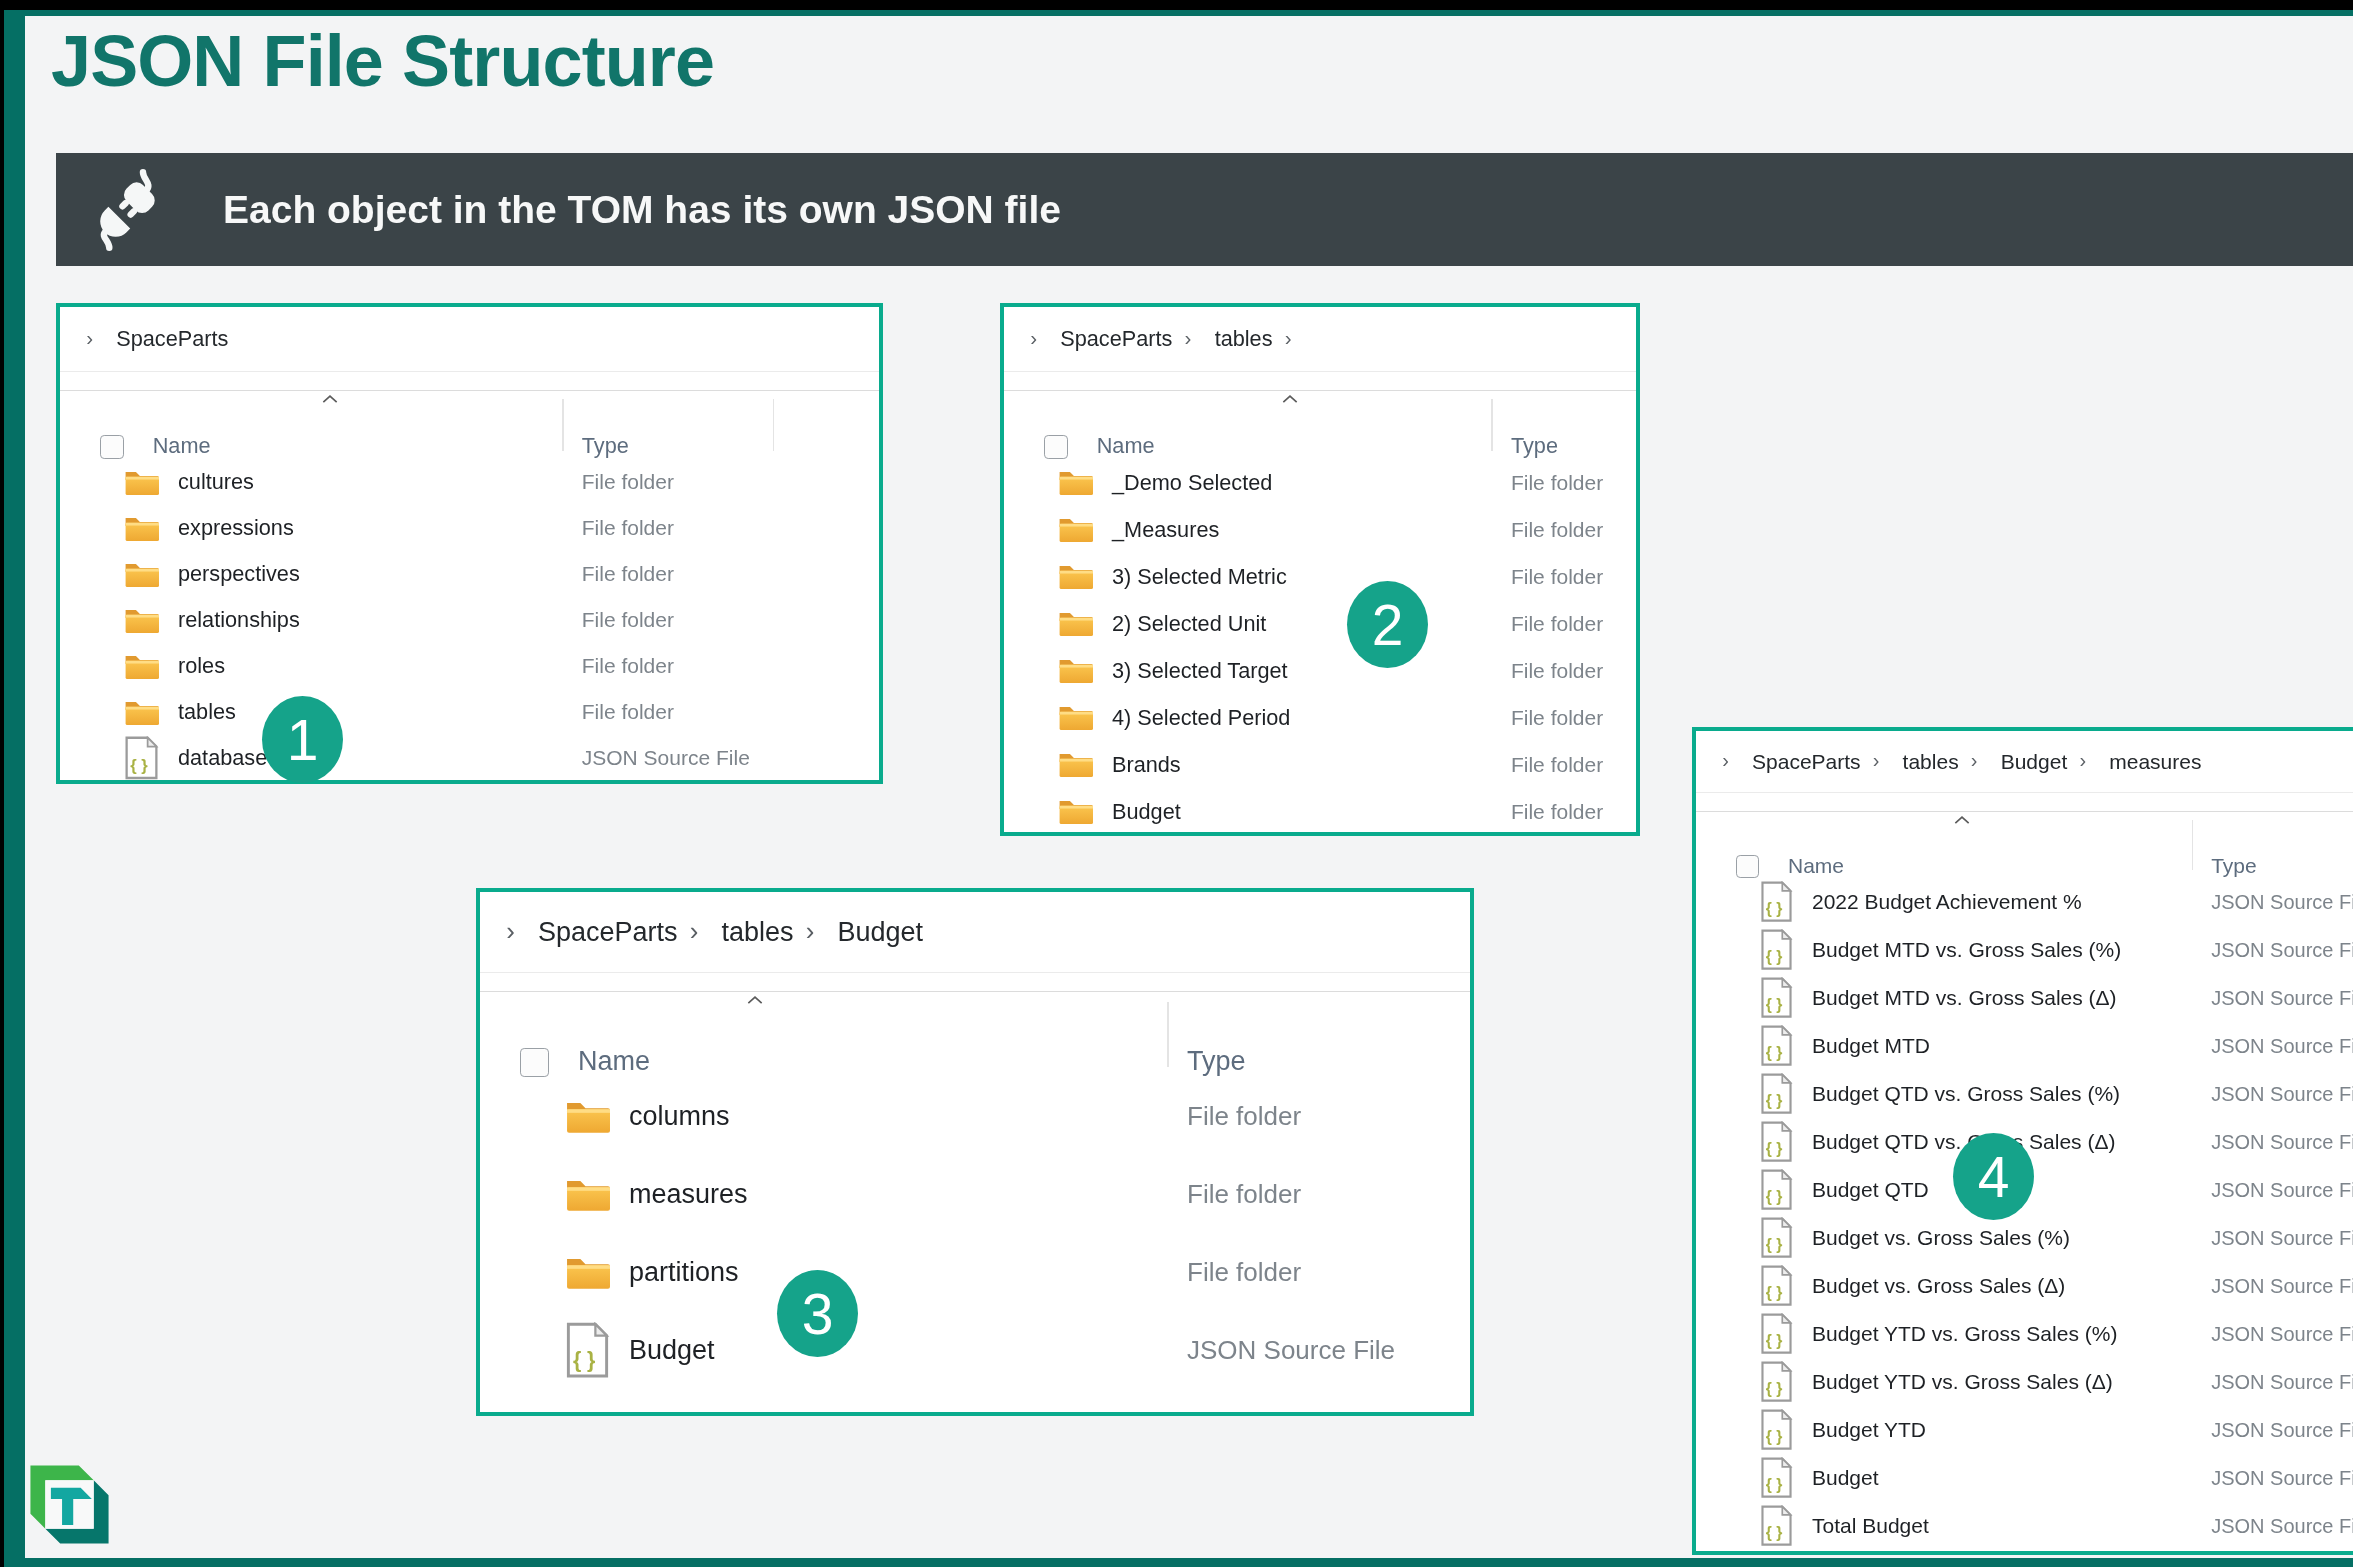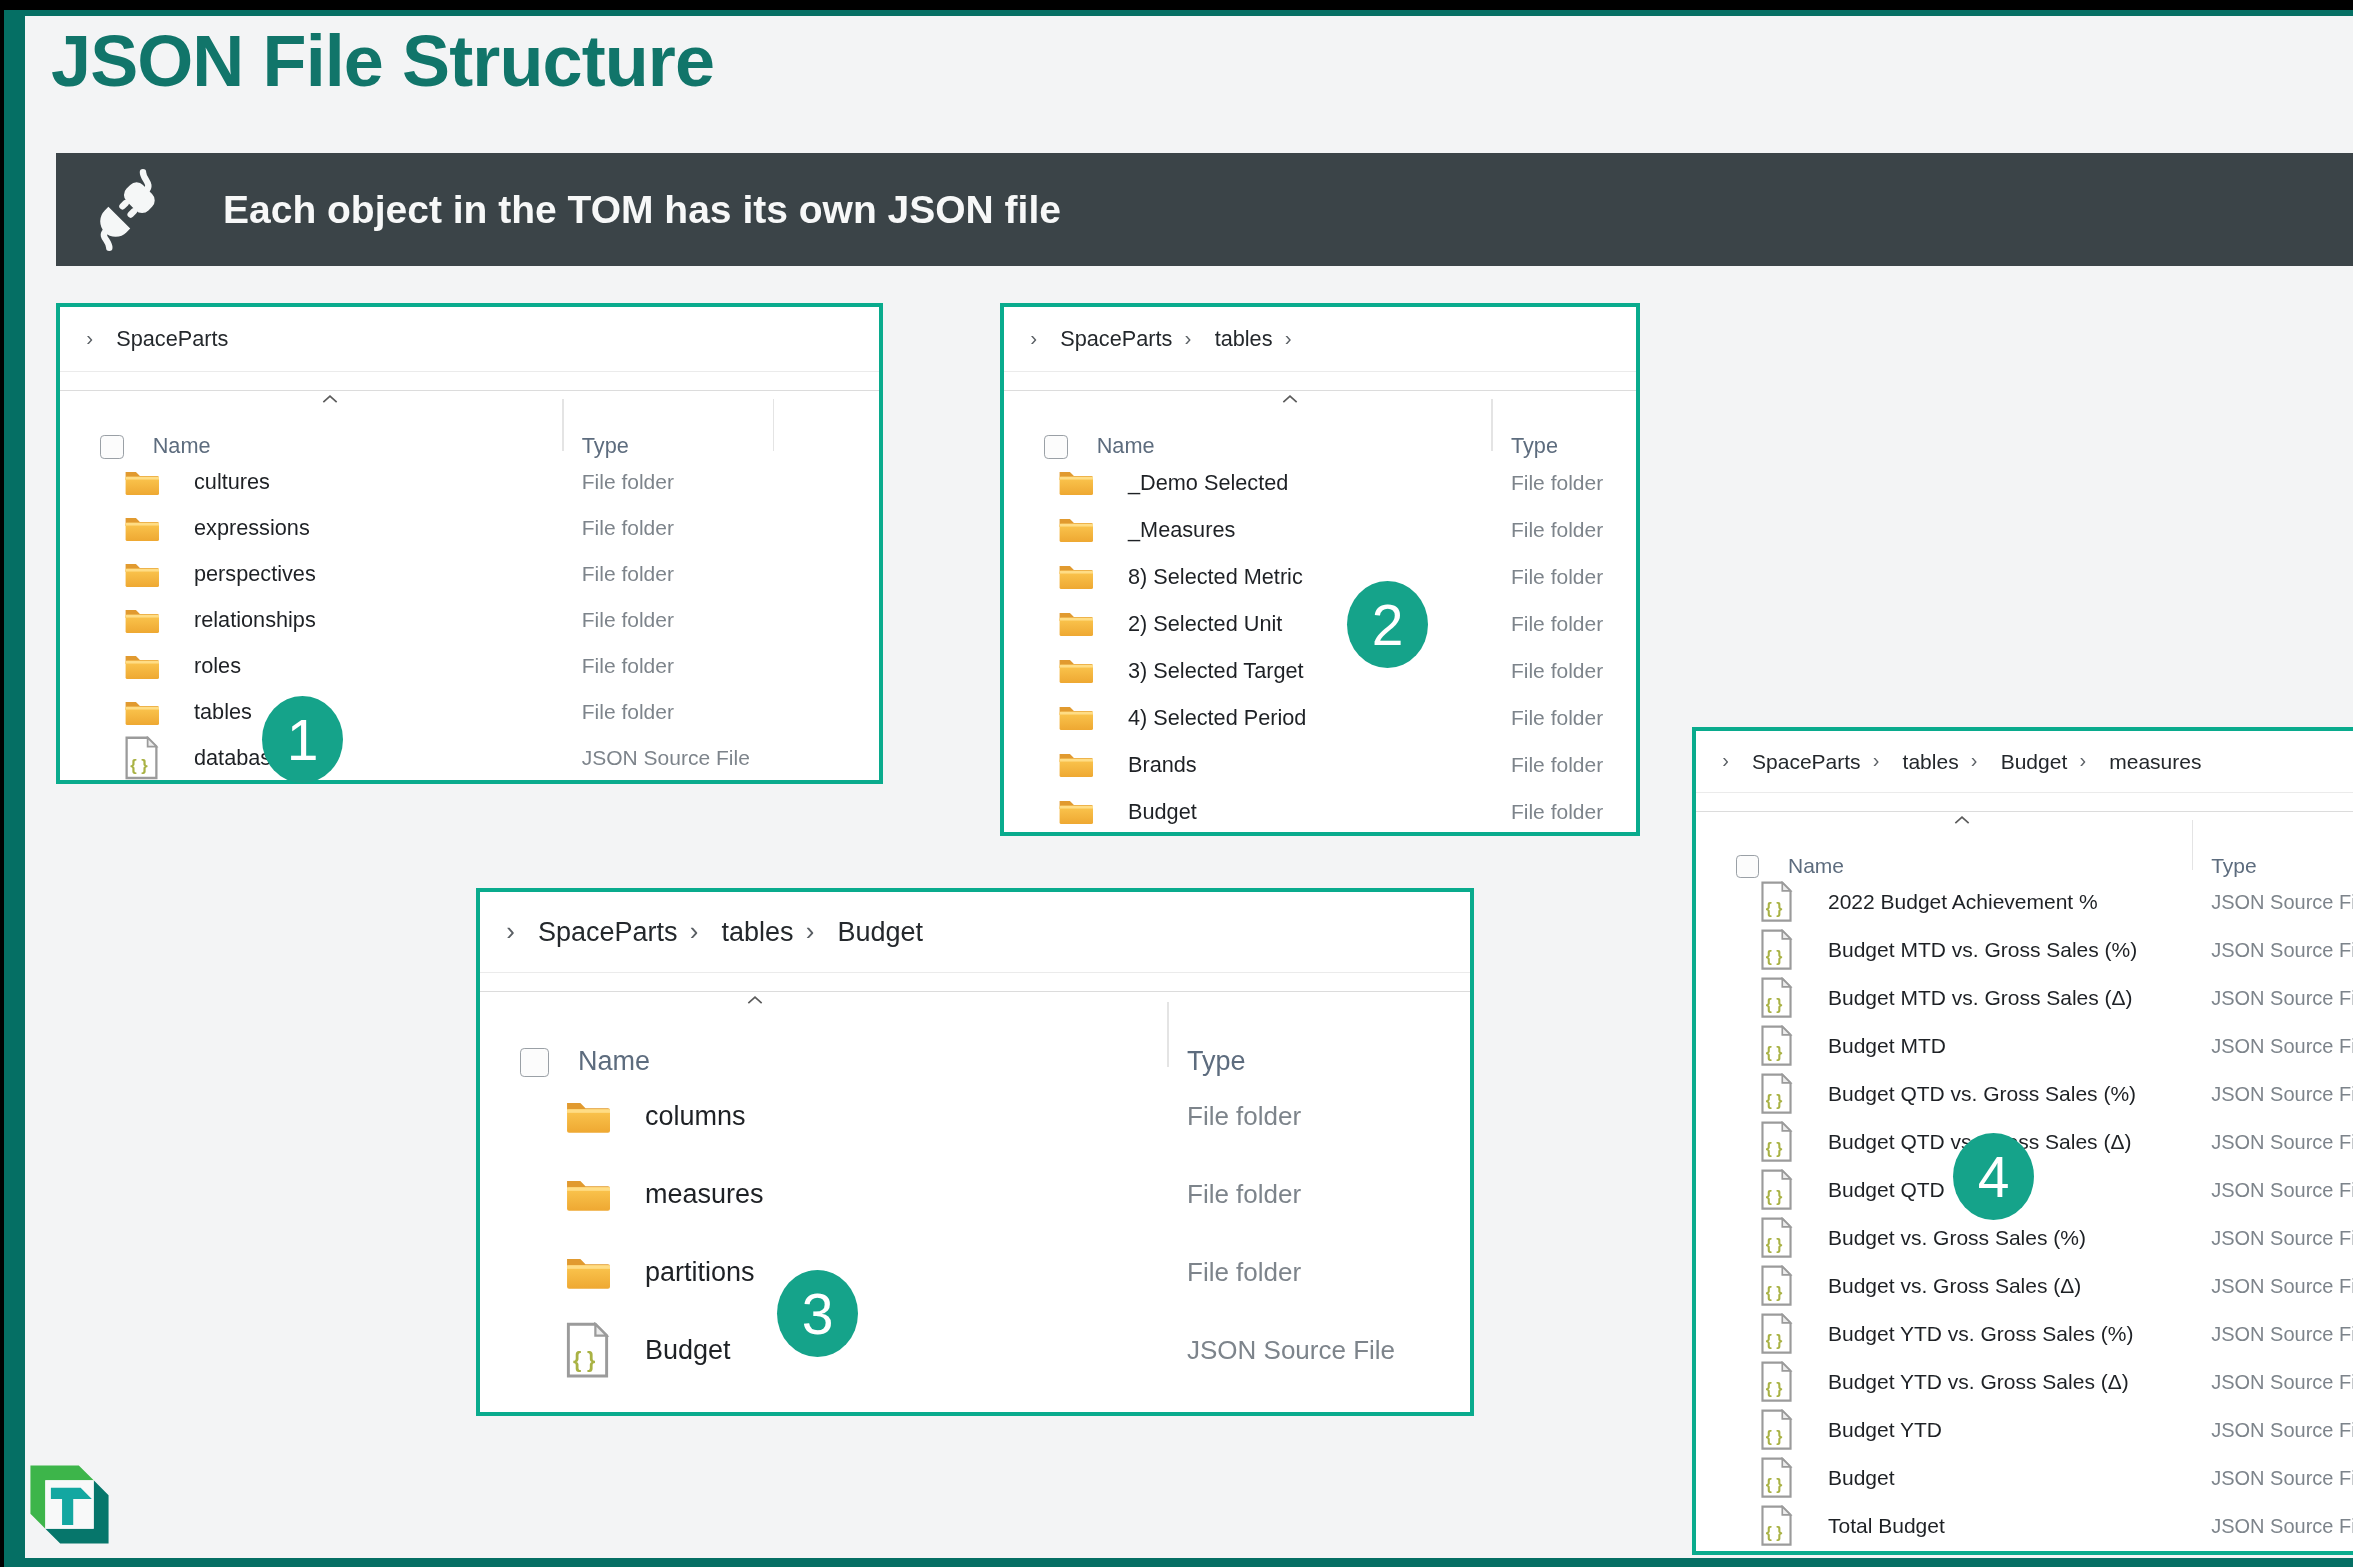--- a/index.html
+++ b/index.html
@@ -46,21 +46,21 @@
   .hdr .hdr-type{position:absolute;left:calc(var(--typecol) + 14px);}
   .hdr .caret{position:absolute;left:var(--caret);top:2.8px;width:16px;height:9.4px;}
   .vsep{position:absolute;top:12%;bottom:12%;width:1.4px;background:#E4E4E4;}
   .vsep1{left:calc(var(--typecol) - 5.6px);}
   .vsep2{left:var(--sep2);}
   .rows{overflow:hidden;}
   .row{display:flex;align-items:center;height:var(--rowH);}
   .namecell{display:flex;align-items:center;width:var(--typecol);padding-left:var(--pad);
     box-sizing:border-box;flex:0 0 auto;}
   .namecell svg{width:var(--icon);height:auto;flex:0 0 auto;}
-  .fname{font-size:var(--fs);color:#1E2125;margin-left:35px;white-space:nowrap;}
+  .fname{font-size:var(--fs);color:#1E2125;margin-left:19px;white-space:nowrap;}
   .ftype{font-size:var(--tfs);color:#7D848B;padding-left:14px;white-space:nowrap;}
   
   .badge{position:absolute;width:81px;height:87px;border-radius:50%;background:#15A38A;
     color:#FFFFFF;display:flex;align-items:center;justify-content:center;font-size:57px;
     z-index:30;}
   .badge-1{left:262px;top:696px;}
   .badge-2{left:1347px;top:581px;}
   .badge-3{left:777px;top:1270px;}
   .badge-4{left:1953px;top:1133px;}
   
@@ -236,21 +236,21 @@
         </div>
         <span class="ftype">File folder</span>
       </div>
       <div class="row">
         <div class="namecell">
           <svg viewBox="0 0 44 36">
     <path d="M2,5 h13 l5,5 h22 a2,2 0 0 1 2,2 v3 H2 z" fill="#E19A2F"></path>
     <rect x="2" y="11" width="42" height="23" rx="2" fill="url(#foldgrad)"></rect>
     <rect x="2" y="11" width="42" height="3.5" fill="#FFDD85"></rect>
   </svg>
-          <span class="fname">8) Selected Metric</span>
+          <span class="fname">3) Selected Metric</span>
         </div>
         <span class="ftype">File folder</span>
       </div>
       <div class="row">
         <div class="namecell">
           <svg viewBox="0 0 44 36">
     <path d="M2,5 h13 l5,5 h22 a2,2 0 0 1 2,2 v3 H2 z" fill="#E19A2F"></path>
     <rect x="2" y="11" width="42" height="23" rx="2" fill="url(#foldgrad)"></rect>
     <rect x="2" y="11" width="42" height="3.5" fill="#FFDD85"></rect>
   </svg>

